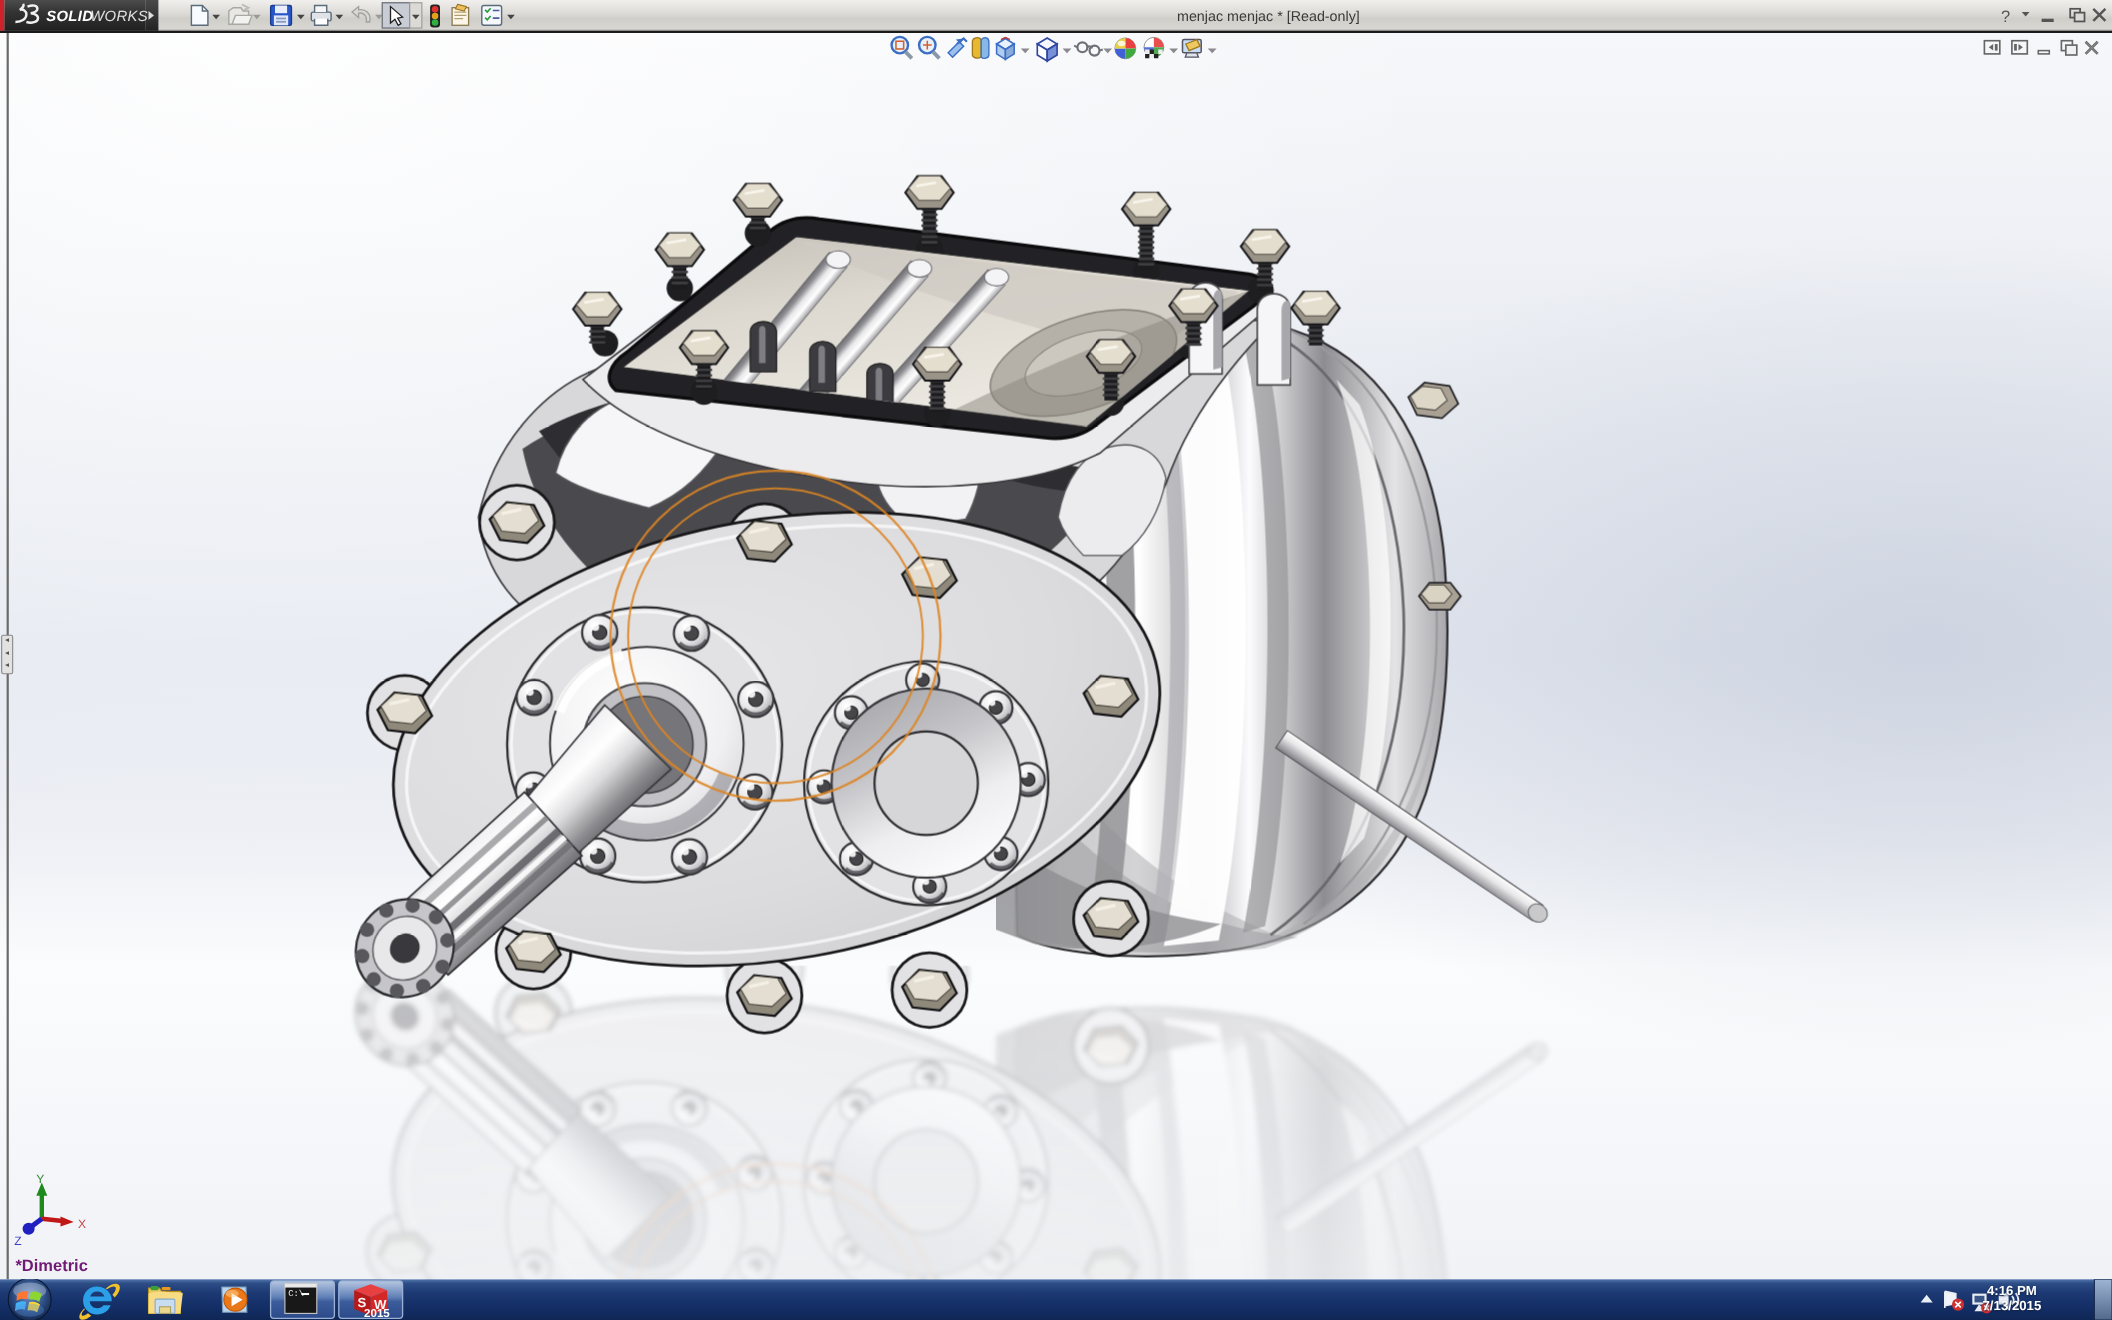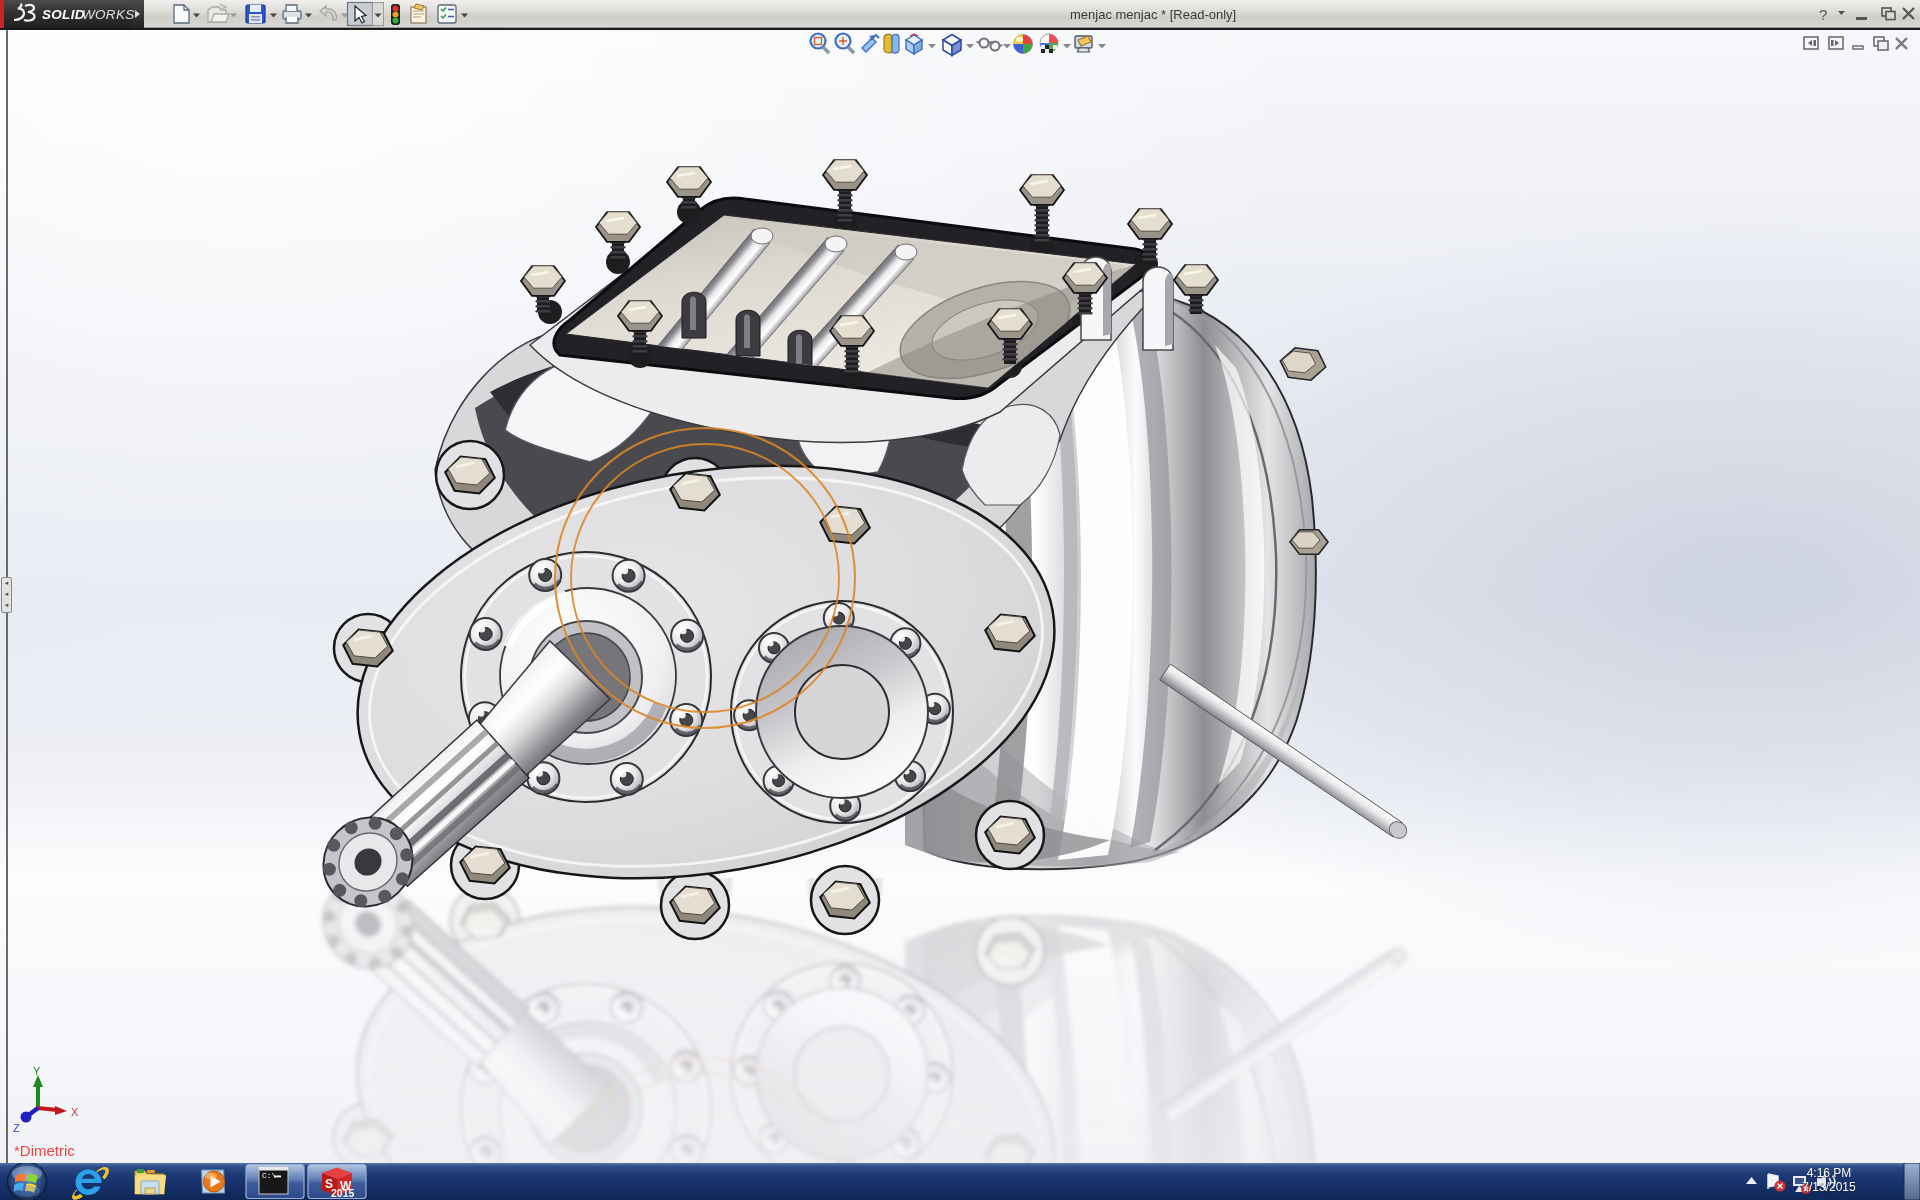--- a/index.html
+++ b/index.html
@@ -15,21 +15,21 @@
 #swexp:after { content:""; position:absolute; left:3px; top:10px; border-left:5px solid #ddd; border-top:4px solid transparent; border-bottom:4px solid transparent; }
 #wintitle { position:absolute; left:1070px; top:7px; font-size:13px; color:#3a3a3a; }
 #viewport { position:absolute; left:0; top:28px; width:1920px; height:1135px;
   background:
    radial-gradient(ellipse 1500px 1000px at 250px 0px, rgba(255,255,255,0.9), rgba(255,255,255,0) 72%),
    radial-gradient(ellipse 1000px 540px at 1750px 560px, rgba(198,205,219,0.75), rgba(198,205,219,0) 70%),
    linear-gradient(180deg,#f6f7fa 0%,#e9ecf2 30%,#e4e8f0 50%,#eef0f5 65%,#fbfcfd 75%,#f6f7fa 88%,#f0f2f5 100%); }
 #vptopline { position:absolute; left:0; top:28px; width:1920px; height:2px; background:#1a1a1a; }
 #vpleft { position:absolute; left:6px; top:30px; width:2px; height:1133px; background:#6a6a6a; }
 #collapsetab { position:absolute; left:1px; top:577px; width:11px; height:36px; background:#e2e2e0; border:1px solid #888; border-radius:2px; font-size:6px; color:#555; line-height:11px; text-align:center; }
-#dimetric { position:absolute; left:14px; top:1142px; font-size:15px; color:#ef4444; font-weight:normal; }
+#dimetric { position:absolute; left:14px; top:1142px; font-size:15px; color:#701a75; font-weight:bold; }
 #taskbar { position:absolute; left:0; top:1163px; width:1920px; height:37px;
   background:linear-gradient(180deg,#5276ad 0%,#2d4d86 10%,#1d3a74 32%,#17326b 55%,#122c61 80%,#0f2754 100%); }
 </style>
 </head>
 <body>
 <div id="app">
   <div id="viewport"></div>
   <svg id="modelsvg" width="1920" height="1163" viewBox="0 0 1920 1163" style="position:absolute;left:0;top:0;">
       <defs>
 <linearGradient id="capg" x1="0" y1="0" x2="1" y2="0.25">
@@ -951,21 +951,21 @@
 <rect x="1793" y="13" width="13" height="10" fill="#e8ecf2"></rect>
         <rect x="1795" y="15" width="9" height="6" fill="#3a5688"></rect>
 <path d="M 1799 23 l 8 6 l -12 0 z" fill="#e8ecf2"></path>
 <circle cx="1806" cy="26" r="5" fill="#d03030"></circle>
         <path d="M 1803.8 23.8 l 4.4 4.4 M 1808.2 23.8 l -4.4 4.4" stroke="#fff" stroke-width="1.3"></path>
 <path d="M 1817 15 l 0 8 l 4 0 l 5 5 l 0 -18 l -5 5 z" fill="#eef2f8"></path>
 <path d="M 1829 15 a 6 6 0 0 1 0 8 M 1832.5 12.5 a 10 10 0 0 1 0 13" fill="none" stroke="#eef2f8" stroke-width="1.8"></path>
 
 <rect x="1904" y="0" width="16" height="37" fill="url(#deskg)" stroke="#1a2c4e" stroke-width="1"></rect>
 </svg>
-      <div style="position:absolute;left:1798px;top:3px;width:62px;text-align:center;color:#fff;font-size:12px;text-shadow:0 1px 2px #102040;">4:16 PM<br>7/13/2015</div>
+      <div style="position:absolute;left:1798px;top:3px;width:62px;text-align:center;color:#fff;font-size:12px;text-shadow:0 1px 2px #102040;font-weight:bold;">4:16 PM<br>7/13/2015</div>
       <svg width="44" height="37" viewBox="0 0 44 37" style="position:absolute;left:66px;top:0;">
 <path d="M 22 6.5 C 29 6.5 34.5 11 35.5 17.5 L 35.5 20 L 15.5 20 C 16 24 18.6 26.3 22.3 26.3 C 24.8 26.3 26.8 25.4 28.2 23.6 L 34.6 23.6 C 32.6 28.9 28 32 22.3 32 C 15 32 9.5 26.5 9.5 19.3 C 9.5 12 15 6.5 22 6.5 Z M 15.9 15.7 L 29 15.7 C 28 12.6 25.6 11 22.4 11 C 19.2 11 16.8 12.7 15.9 15.7 Z" fill="#2ba0e8"></path>
 <path d="M 30 8.5 C 34 4.5 39.5 2.6 42 5 C 44.3 7.3 42.3 12.5 38.3 16.6 L 36.2 14 C 38.8 11.2 40 8.2 38.9 7.1 C 37.7 5.9 34.2 6.9 31.8 8.9 Z" fill="#f2c12e"></path>
 <path d="M 10.5 26.5 C 7 30 4.8 34 6.8 36 C 8.8 38 13.5 36.2 17 33.2 L 14 30.8 C 11.8 32.6 9.4 33.6 8.6 32.8 C 7.7 31.9 8.8 29.5 11.2 27.3 Z" fill="#f2c12e"></path>
 </svg>
       <svg width="44" height="37" viewBox="0 0 44 37" style="position:absolute;left:128px;top:0;">
 <path d="M 7 8 L 17 8 L 19 11 L 36 11 L 36 31 L 7 31 Z" fill="#e8c860" stroke="#b89020" stroke-width="1"></path>
 <path d="M 7 13 C 12 11 20 10.5 26 12 L 37 12 C 38 12 38.5 13 38 14 L 36 31 L 7 31 Z" fill="#f8dc84"></path>
 <rect x="13" y="18" width="18" height="13" rx="1" fill="#c8ddf0" stroke="#88a8c8" stroke-width="1"></rect>
 <rect x="17" y="25" width="10" height="6" fill="#e8d890" stroke="#b0a060" stroke-width="1"></rect>

